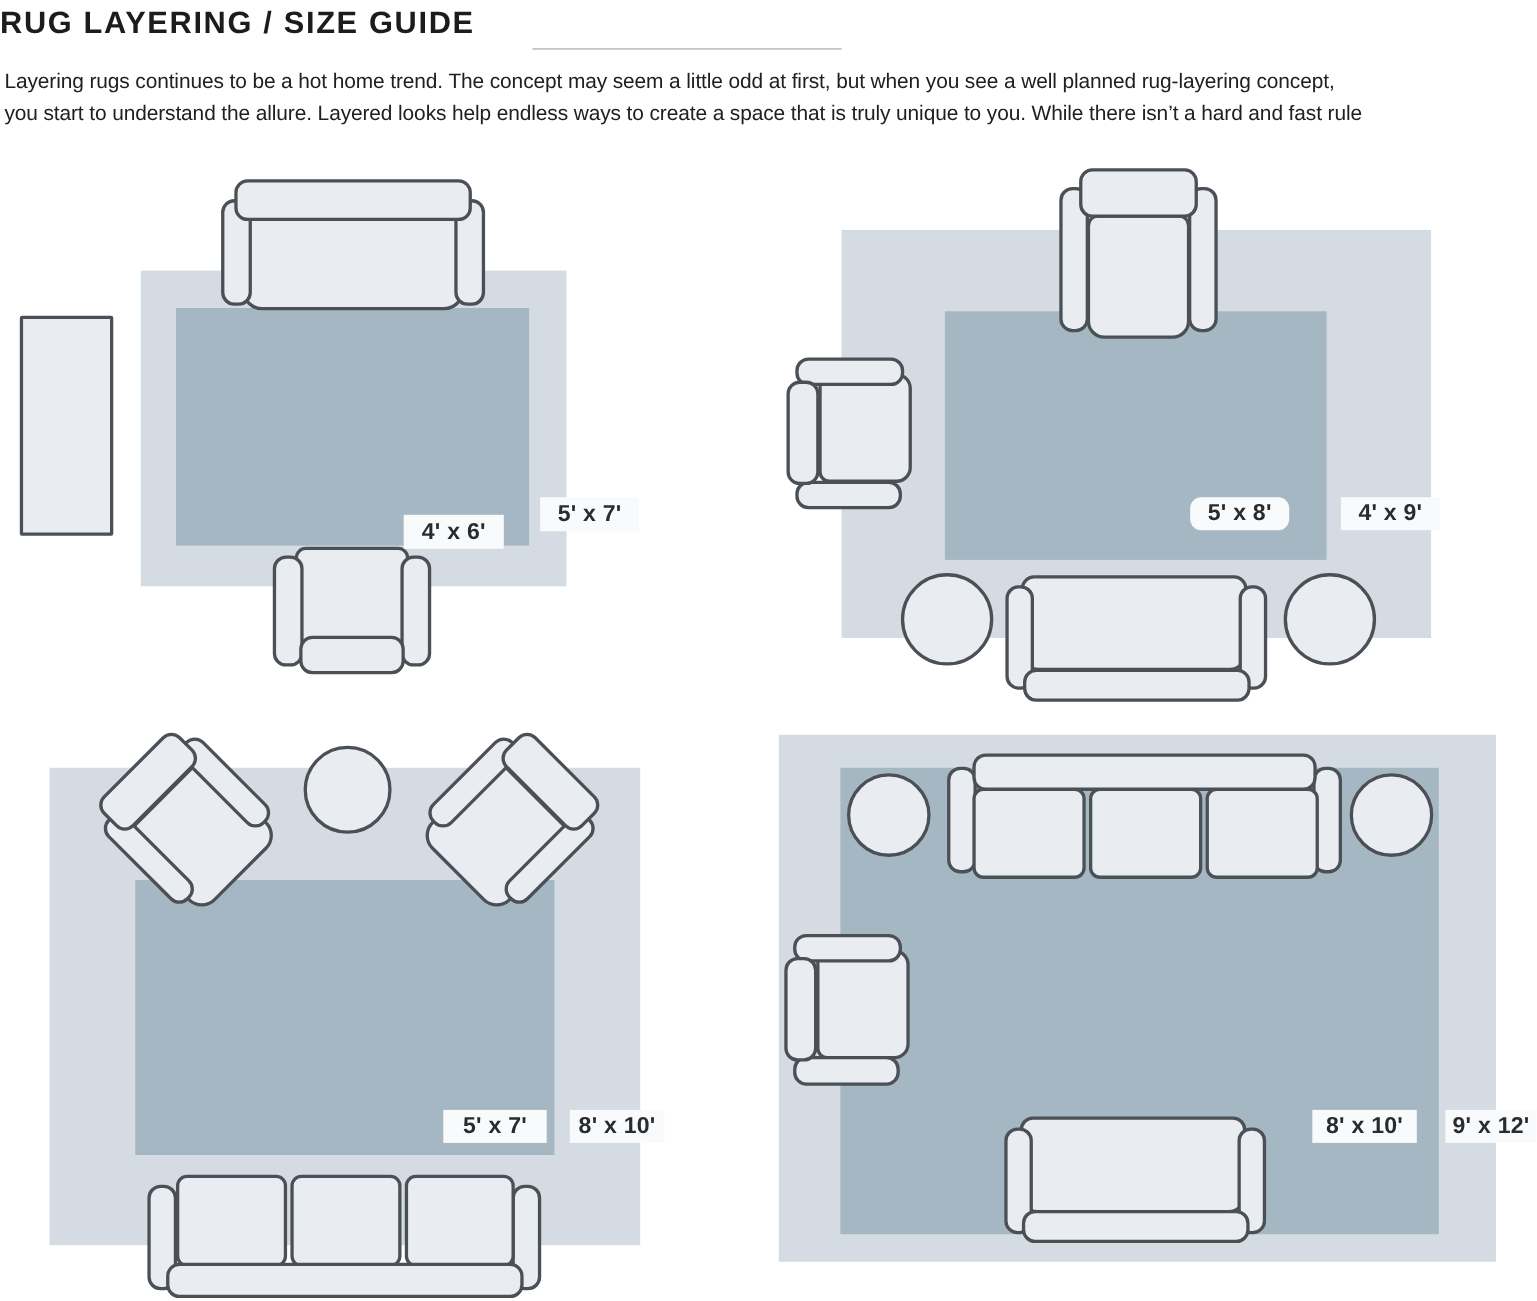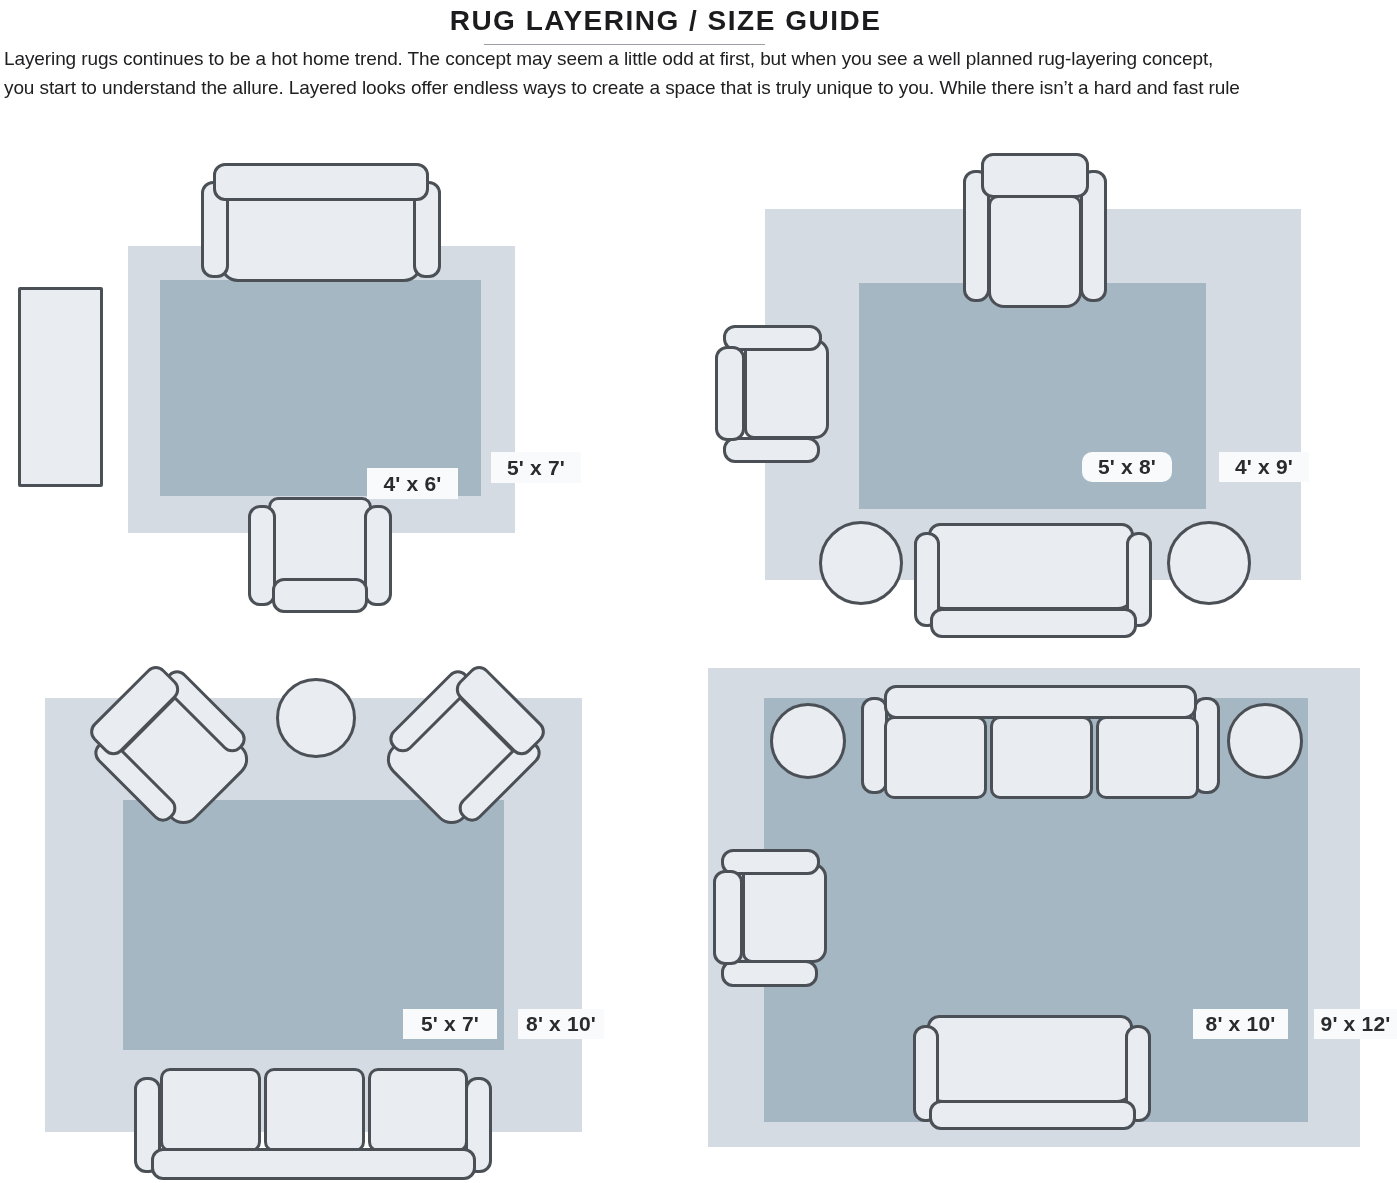--- a/index.html
+++ b/index.html
@@ -1,21 +1,21 @@
 <!DOCTYPE html>
 <html style="--page-bg: #ffffff; --rug-light: #d4dbe3; --rug-dark: #a6b7c4; --ffill: #e9edf1; --fstroke: #4b5056; --label-bg: #f8fafb; --label-c: #292b2d; --title-c: #1c1c1e; --body-c: #202022; --rule-c: #9b9fa3;"><head>
 <meta charset="utf-8">
 <style>
   html,body{margin:0;padding:0;background:#fff;}
   .page{position:relative;width:1397px;height:1183px;background:var(--page-bg,#fff);
         font-family:"Liberation Sans","DejaVu Sans",sans-serif;overflow:hidden;}
-  .title{position:absolute;left:0;top:4px;width:1331px;margin:0;text-align:center;
+  .title{position:absolute;left:0;top:4px;width:1331px;margin:0;text-align:left;
          font-size:28px;line-height:34px;font-weight:bold;letter-spacing:1.5px;color:var(--title-c);}
   .rule{position:absolute;left:484px;top:44px;width:281px;height:1px;background:var(--rule-c);}
-  .intro{position:absolute;left:4px;top:45px;width:1390px;font-size:19px;line-height:28.5px;
+  .intro{position:absolute;left:4px;top:61px;width:1390px;font-size:19px;line-height:28.5px;
          color:var(--body-c);letter-spacing:-0.1px;}
   .rug{position:absolute;}
   .rug.light{background:var(--rug-light);}
   .rug.dark{background:var(--rug-dark);}
   .fg{position:absolute;left:0;top:0;width:0;height:0;}
   .fp{position:absolute;background:var(--ffill);border:3px solid var(--fstroke);
       border-radius:12px;box-sizing:border-box;}
   .circle{border-radius:50% !important;}
   .tag{position:absolute;display:flex;align-items:center;justify-content:center;
        background:var(--label-bg);color:var(--label-c);font-weight:bold;font-size:21px;
@@ -30,21 +30,21 @@
 </head>
 <body>
 
 <div class="page">
 
   <h1 class="title">RUG LAYERING / SIZE GUIDE</h1>
   <div class="rule"></div>
 
   <div class="intro">
     <div>Layering rugs continues to be a hot home trend. The concept may seem a little odd at first, but when you see a well planned rug-layering concept,</div>
-    <div>you start to understand the allure. Layered looks offer endless ways to create a space that is truly unique to you. While there isn’t a hard and fast rule</div>
+    <div>you start to understand the allure. Layered looks help endless ways to create a space that is truly unique to you. While there isn’t a hard and fast rule</div>
   </div>
 
   <section>
     <div class="rug light" style="left:128px;top:246px;width:387px;height:287px;"></div>
     <div class="rug dark" style="left:160px;top:280px;width:321px;height:216px;"></div>
 
     <div class="fg">
       <div class="fp" style="left:18px;top:287px;width:85px;height:200px;border-radius:2px;"></div>
     </div>
 

